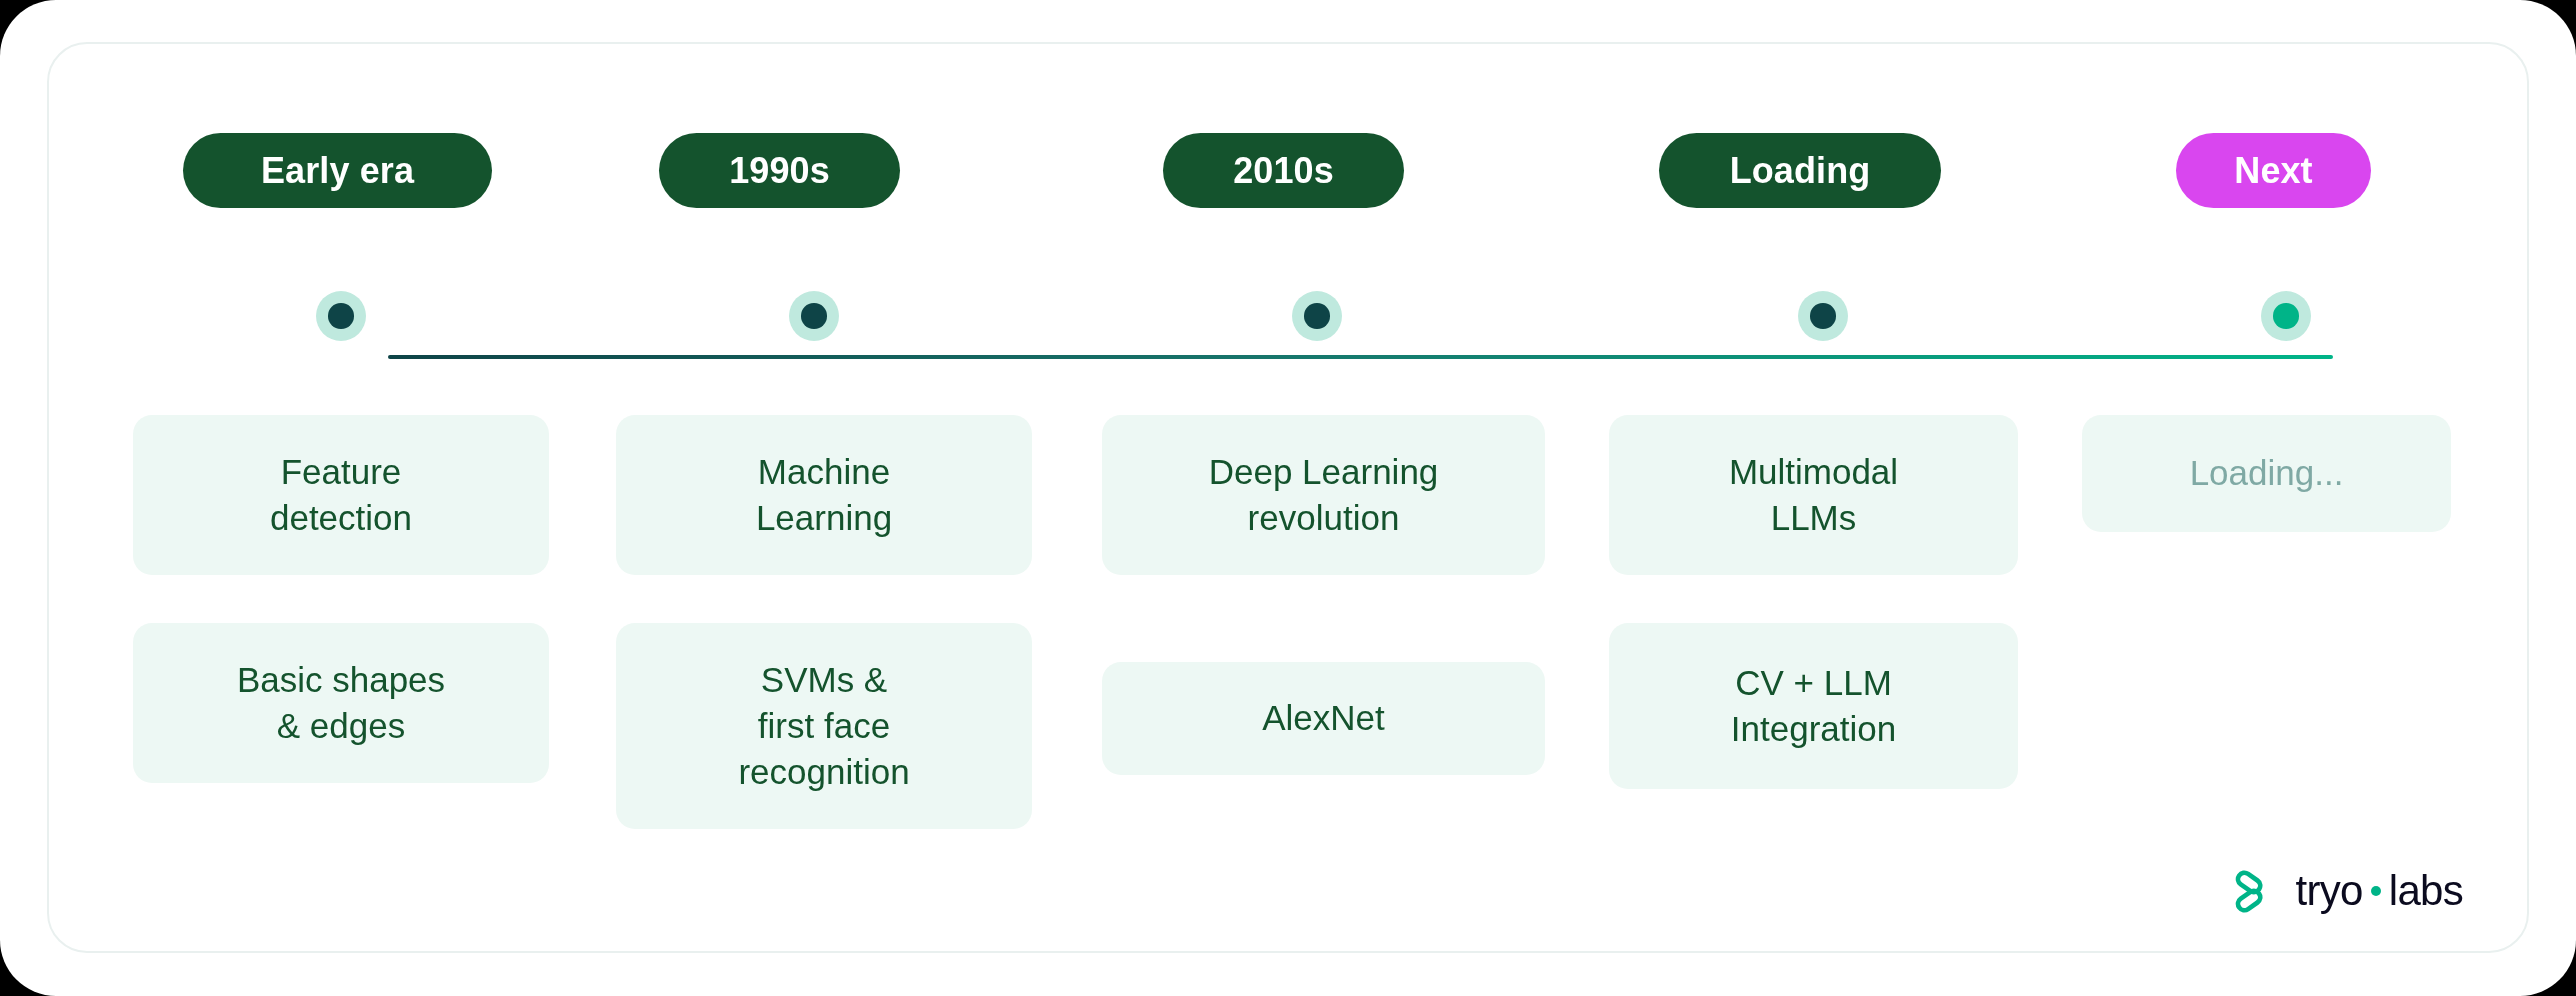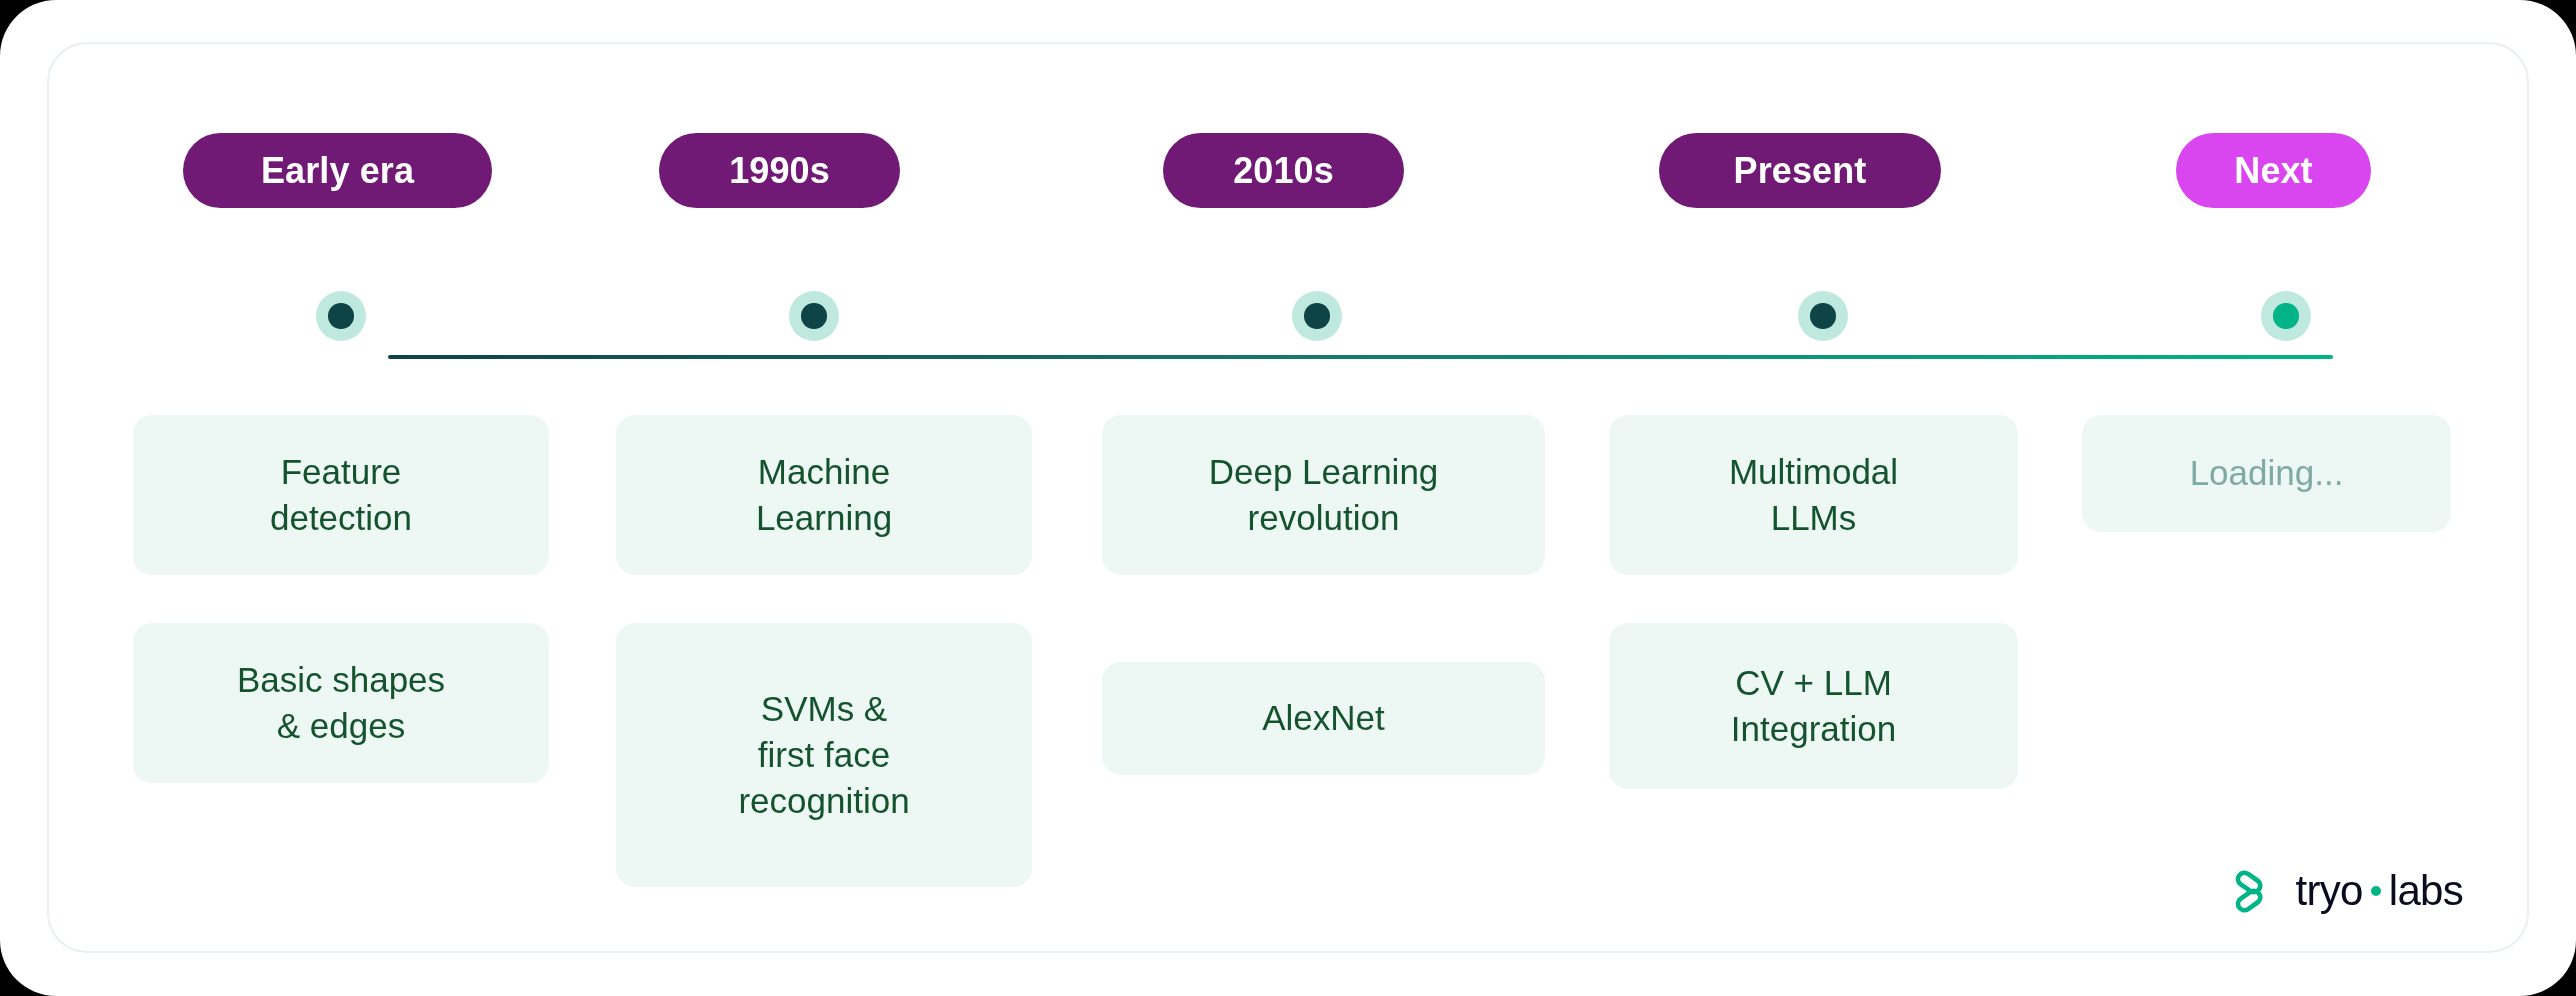--- a/index.html
+++ b/index.html
@@ -48,21 +48,21 @@
     align-items: center;
     justify-content: center;
     color: #ffffff;
     font-size: 36px;
     font-weight: 700;
     letter-spacing: 0.1px;
     white-space: nowrap;
     padding: 0 31px;
     box-sizing: border-box;
   }
-  .pill.dark   { background: #701a75; }
+  .pill.dark   { background: #14532d; }
   .pill.accent { background: #d946ef; }
 
   
   #axis {
     position: absolute;
     left: 339px;
     top: 311px;
     width: 1945px;
     height: 4px;
     border-radius: 2px;
@@ -143,21 +143,21 @@
     <div class="pill dark" style="left:134px;  top:89px; width:309px;">
       <span>Early era</span>
     </div>
     <div class="pill dark" style="left:610px;  top:89px; width:241px;">
       <span>1990s</span>
     </div>
     <div class="pill dark" style="left:1114px; top:89px; width:241px;">
       <span>2010s</span>
     </div>
     <div class="pill dark" style="left:1610px; top:89px; width:282px;">
-      <span>Present</span>
+      <span>Loading</span>
     </div>
     <div class="pill accent" style="left:2127px; top:89px; width:195px;">
       <span>Next</span>
     </div>
 
     <div id="axis"></div>
 
     <div class="node" style="left:292px;  top:272px;">
       <span class="core"></span>
     </div>
@@ -203,21 +203,21 @@
         <span class="txt">Loading...</span>
       </div>
     </div>
 
     <div class="card" style="left:84px;  top:579px; width:416px; height:160px;justify-content:center;">
       <div>
         <span class="txt">Basic shapes</span>
         <span class="txt">&amp; edges</span>
       </div>
     </div>
-    <div class="card" style="left:567px;  top:579px; width:416px; height:264px;">
+    <div class="card" style="left:567px;  top:579px; width:416px; height:206px;">
       <div>
         <span class="txt">SVMs &amp;</span>
         <span class="txt">first face</span>
         <span class="txt">recognition</span>
       </div>
     </div>
     <div class="card" style="left:1053px; top:579px; width:443px; height:113px;margin-top:39px;">
       <div>
         <span class="txt">AlexNet</span>
       </div>

